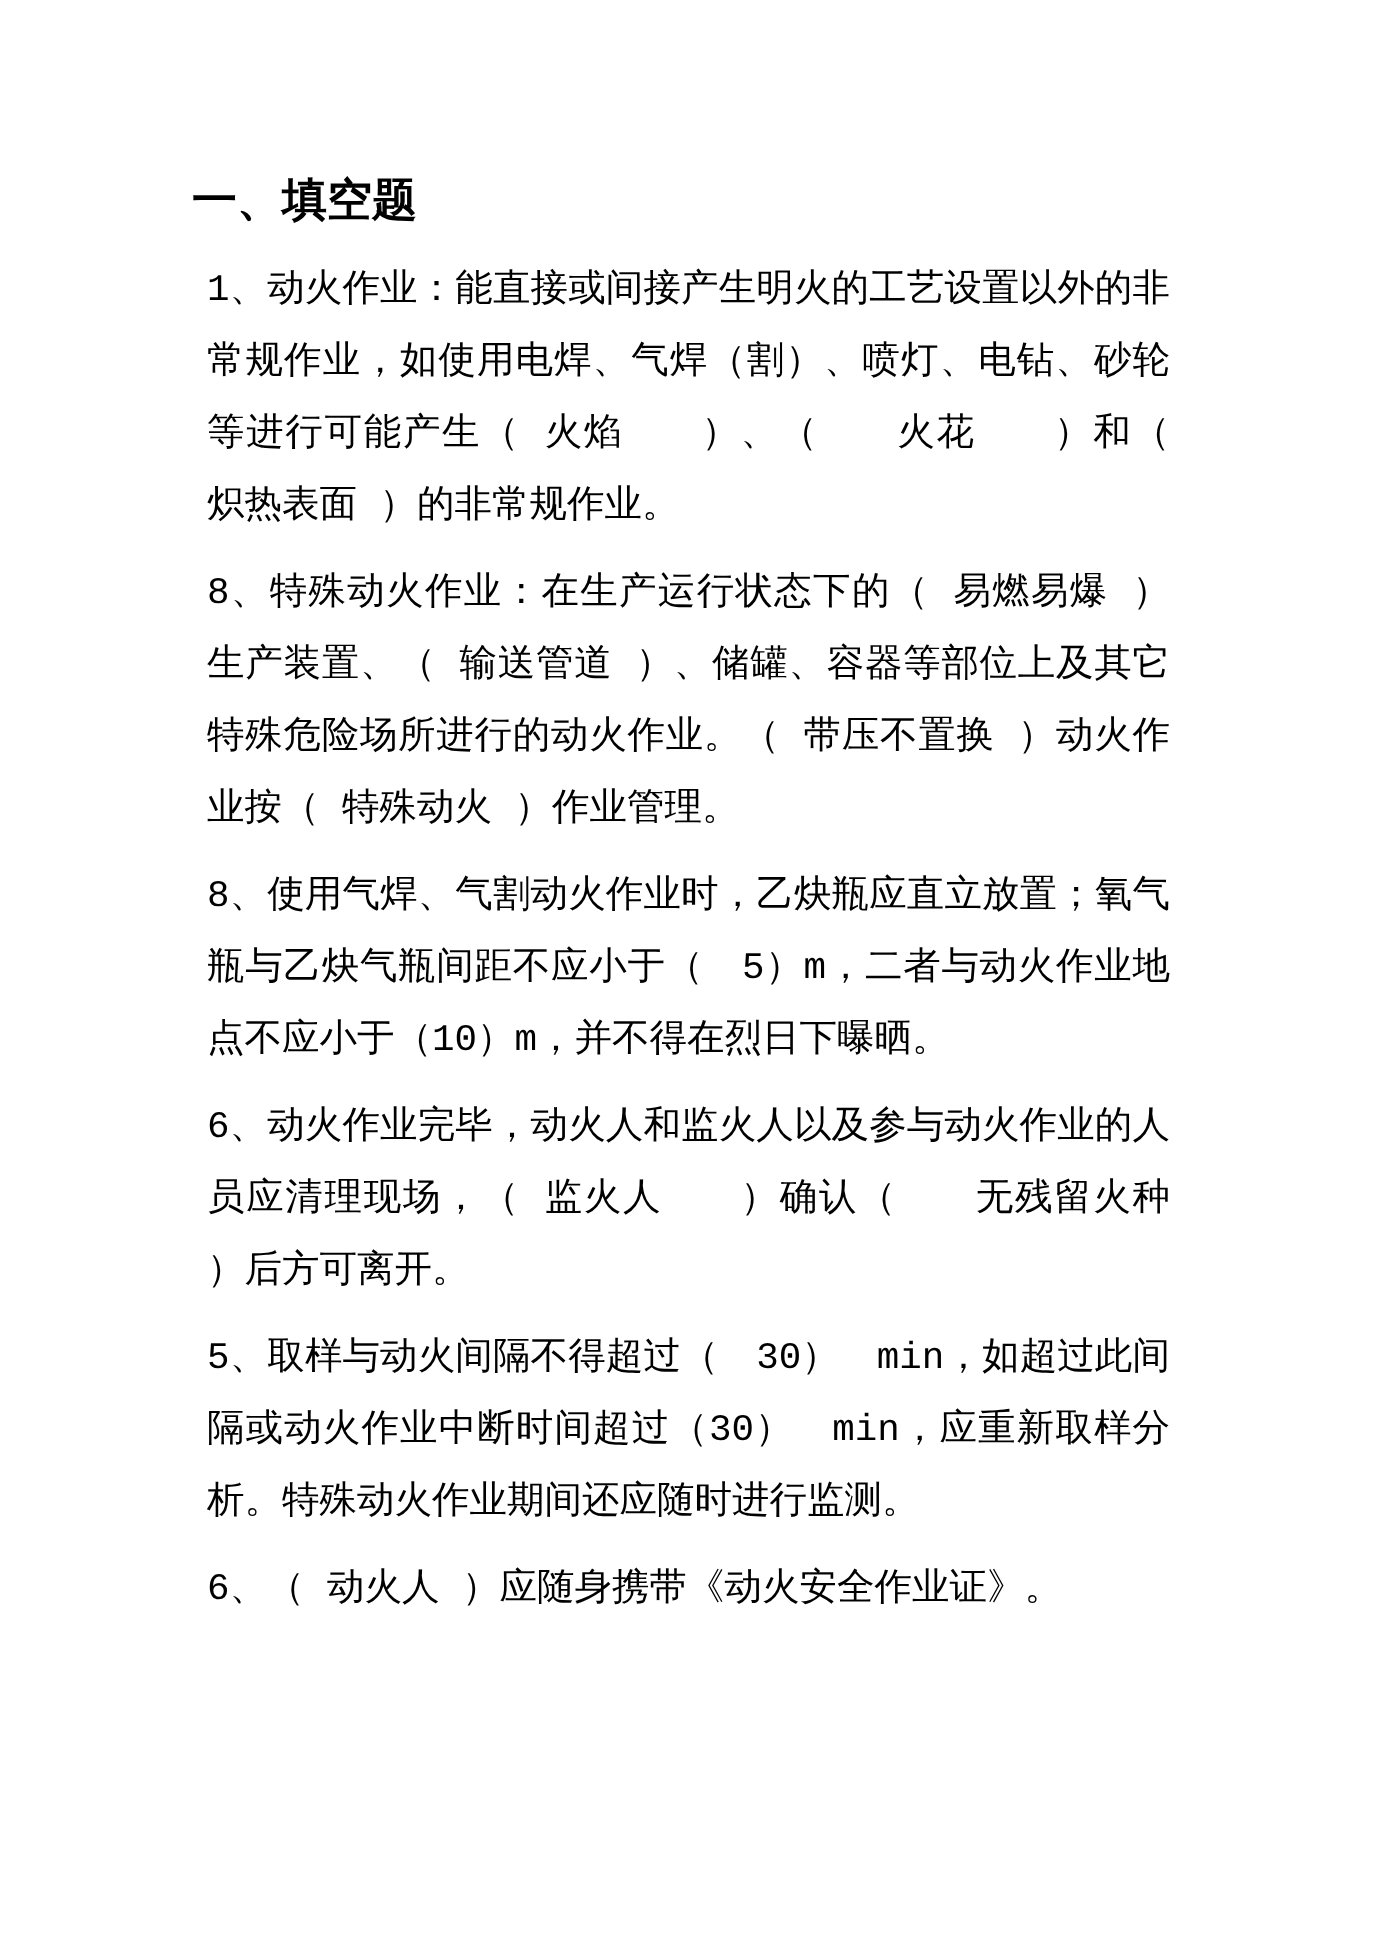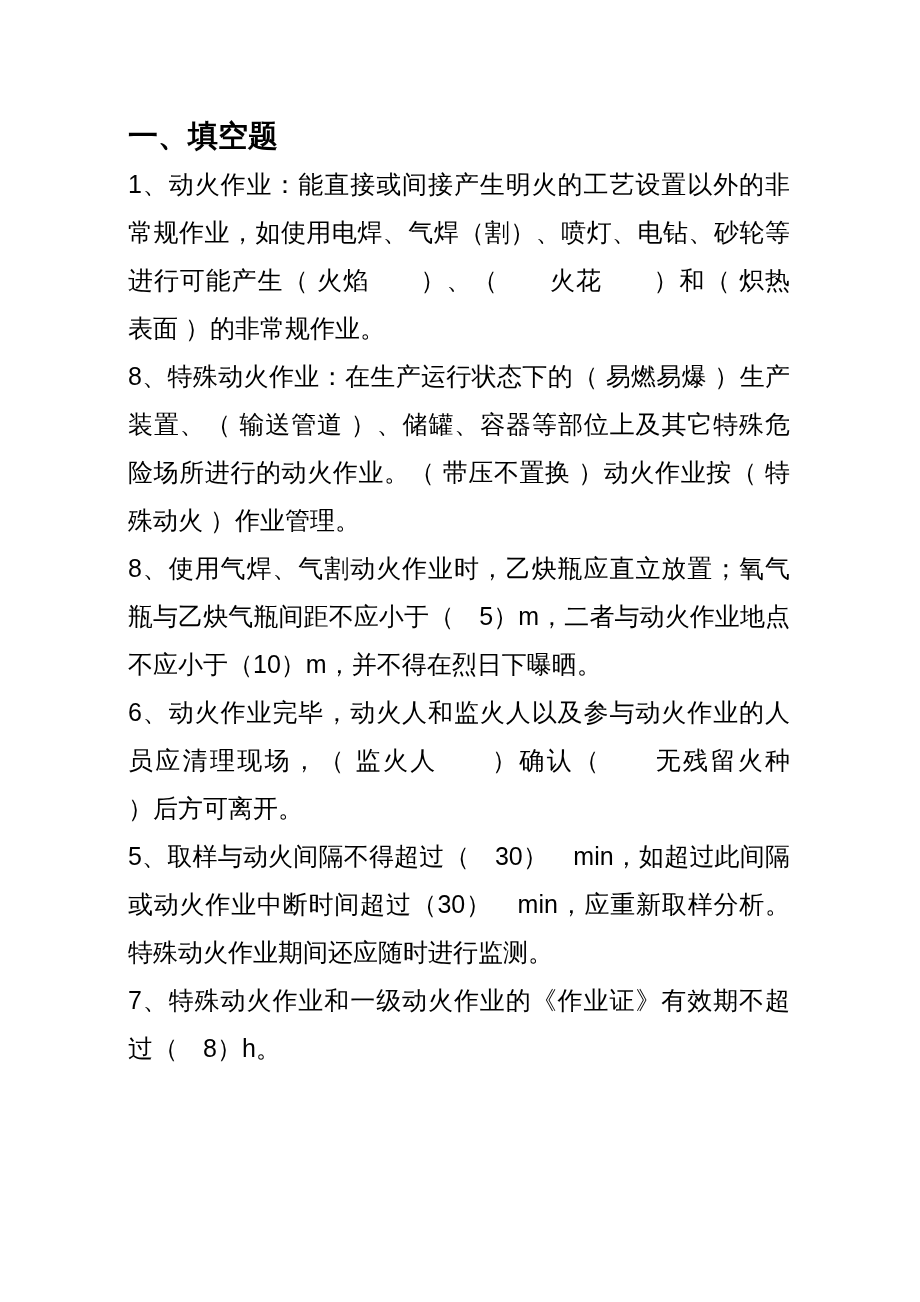--- a/index.html
+++ b/index.html
@@ -12,49 +12,49 @@
     height: 1302px;
     overflow: hidden;
   }
   .page {
     box-sizing: border-box;
     width: 864px;
     height: 1302px;
     padding: 112px 130px 0 128px;
     background: #ffffff;
     color: #000000;
-    font-family: Liberation Sans, sans-serif;
+    font-family: Liberation Mono, monospace;
   }
   .content {
     width: 662px;
   }
   .heading {
     margin: 0;
     font-size: 30px;
     font-weight: bold;
     line-height: 48px;
     color: #000000;
     white-space: nowrap;
   }
   .question {
-    margin: 0;
+    margin: 10px;
     font-size: 25px;
     line-height: 48px;
     text-align: justify;
     text-justify: inter-character;
     word-break: break-all;
     color: #000000;
   }
 </style>
 </head>
 <body>
 
 <div class="page">
   <div class="content">
     <h1 class="heading">一、填空题</h1>
     <p class="question">1、动火作业：能直接或间接产生明火的工艺设置以外的非常规作业，如使用电焊、气焊（割）、喷灯、电钻、砂轮等进行可能产生（ 火焰　　）、（　　火花　　）和（ 炽热表面 ）的非常规作业。</p>
     <p class="question">8、特殊动火作业：在生产运行状态下的（ 易燃易爆 ）生产装置、（ 输送管道 ）、储罐、容器等部位上及其它特殊危险场所进行的动火作业。（ 带压不置换 ）动火作业按（ 特殊动火 ）作业管理。</p>
     <p class="question">8、使用气焊、气割动火作业时，乙炔瓶应直立放置；氧气瓶与乙炔气瓶间距不应小于（　5）m，二者与动火作业地点不应小于（10）m，并不得在烈日下曝晒。</p>
     <p class="question">6、动火作业完毕，动火人和监火人以及参与动火作业的人员应清理现场，（ 监火人　　）确认（　　无残留火种　　）后方可离开。</p>
     <p class="question">5、取样与动火间隔不得超过（　30）　min，如超过此间隔或动火作业中断时间超过（30）　min，应重新取样分析。特殊动火作业期间还应随时进行监测。</p>
-    <p class="question">7、特殊动火作业和一级动火作业的《作业证》有效期不超过（　8）h。</p>
+    <p class="question">6、（ 动火人 ）应随身携带《动火安全作业证》。</p>
   </div>
 </div>
 
 </body></html>

